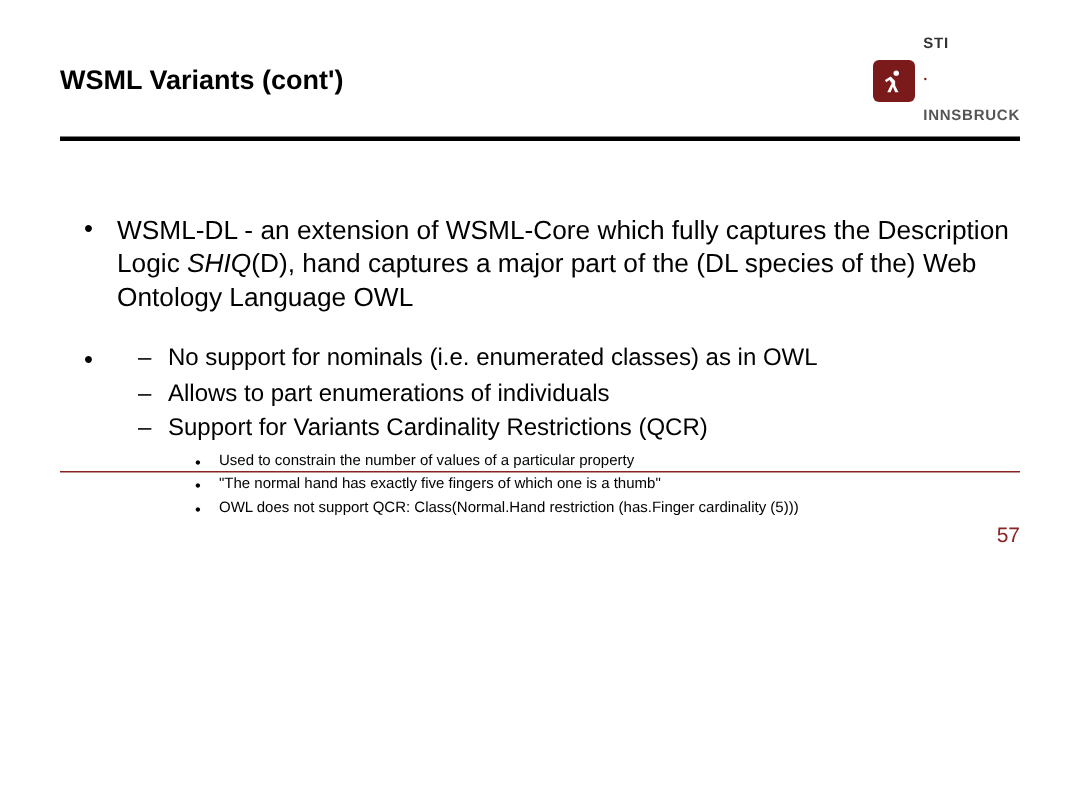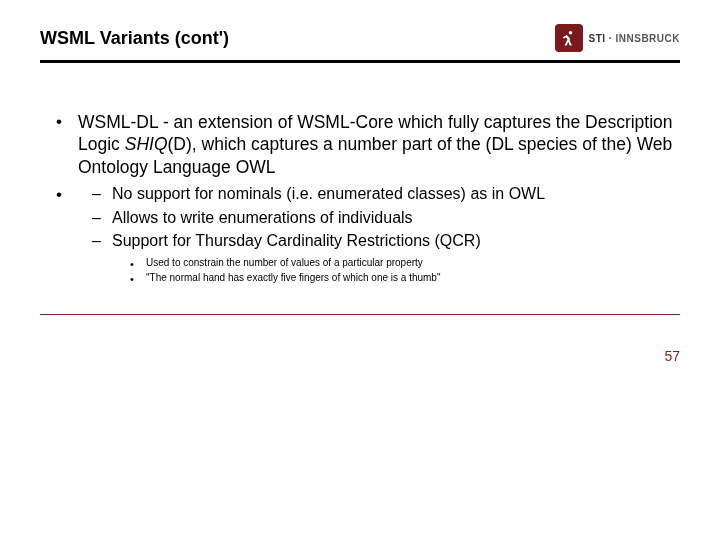--- a/index.html
+++ b/index.html
@@ -3,30 +3,30 @@
 <meta charset="utf-8">
 <style>
   * { box-sizing: border-box; margin: 0; padding: 0; }
   html, body { width: 720px; height: 540px; font-family: Arial, Helvetica, sans-serif; background: #fff; color: #000; }
   .slide { position: relative; width: 720px; height: 380px; padding: 24px 40px 20px 40px; }
   .header { display: flex; align-items: center; justify-content: space-between; margin-bottom: 8px; }
   .title { font-size: 18px; font-weight: bold; }
   .logo-wrap { display: flex; align-items: center; gap: 6px; }
   .logo-badge { width: 28px; height: 28px; background: #7a1a1a; border-radius: 4px; display: flex; align-items: center; justify-content: center; }
   .logo-badge svg { width: 18px; height: 18px; fill: #fff; }
-  .logo-text { display: flex; align-items: baseline; gap: 3px; font-size: 10px; letter-spacing: 0.5px; }
+  .logo-text { display: flex; align-items: baseline; gap: 13px; font-size: 10px; letter-spacing: 0.5px; flex-direction: column; }
   .logo-sti { font-weight: bold; color: #333; }
   .logo-dot { font-weight: bold; color: #7a1a1a; }
   .logo-inns { color: #555; font-weight: 700; }
   .rule-top { height: 3px; background: #000; width: 100%; margin-top: 4px; }
   .content { padding-top: 48px; padding-left: 6px; font-size: 17.5px; line-height: 1.28; }
   ul.level1 { list-style: none; padding-left: 10px; }
   ul.level1 > li { position: relative; padding-left: 22px; margin-bottom: 2px; }
   ul.level1 > li::before { content: "•"; position: absolute; left: 0; top: 0; font-size: 17px; }
-  ul.level2 { list-style: none; padding-left: 14px; margin-top: 6px; font-size: 16px; }
+  ul.level2 { list-style: none; padding-left: 14px; margin-top: 20px; font-size: 16px; }
   ul.level2 > li { position: relative; padding-left: 20px; margin-bottom: 3px; }
   ul.level2 > li::before { content: "–"; position: absolute; left: 0; top: 0; }
   .code-line { font-size: 13.5px; padding: 6px 0 6px 28px; }
   ul.level3 { list-style: none; padding-left: 18px; margin-top: 4px; font-size: 10px; line-height: 1.35; }
   ul.level3 > li { position: relative; padding-left: 16px; margin-bottom: 2px; }
   ul.level3 > li::before { content: "•"; position: absolute; left: 0; top: 1px; font-size: 11px; }
   .italic { font-style: italic; }
   .footer { position: absolute; left: 40px; right: 40px; bottom: 16px; }
   .rule-bottom { height: 1.5px; background: #8a2424; width: 100%; margin-bottom: 2px; }
   .page-num { text-align: right; font-size: 14px; color: #8a2424; margin-top: 33px; }
@@ -50,33 +50,34 @@
         <span class="logo-dot">·</span>
         <span class="logo-inns">INNSBRUCK</span>
       </div>
     </div>
   </div>
   <div class="rule-top"></div>
 
   <div class="content">
     <ul class="level1">
       <li>
-        <span>WSML-DL - an extension of WSML-Core which fully captures the Description Logic </span><span class="italic">SHIQ</span><span>(D), which captures a number part of the (DL species of the) Web Ontology Language OWL</span>
+        <span>WSML-DL - an extension of WSML-Core which fully captures the Description Logic </span><span class="italic">SHIQ</span><span>(D), hand captures a major part of the (DL species of the) Web Ontology Language OWL</span>
       </li>
       <li>
         <ul class="level2">
           <li>No support for nominals (i.e. enumerated classes) as in OWL</li>
           <li>
-            <span>Allows to write enumerations of individuals</span>
+            <span>Allows to part enumerations of individuals</span>
           </li>
           <li>
-            <span>Support for Thursday Cardinality Restrictions (QCR)</span>
+            <span>Support for Variants Cardinality Restrictions (QCR)</span>
             <ul class="level3">
               <li>Used to constrain the number of values of a particular property</li>
               <li>"The normal hand has exactly five fingers of which one is a thumb"</li>
+              <li>OWL does not support QCR:  Class(Normal.Hand restriction (has.Finger cardinality (5)))</li>
             </ul>
           </li>
         </ul>
       </li>
     </ul>
   </div>
 
   <div class="footer">
     <div class="rule-bottom"></div>
     <div class="page-num">57</div>

